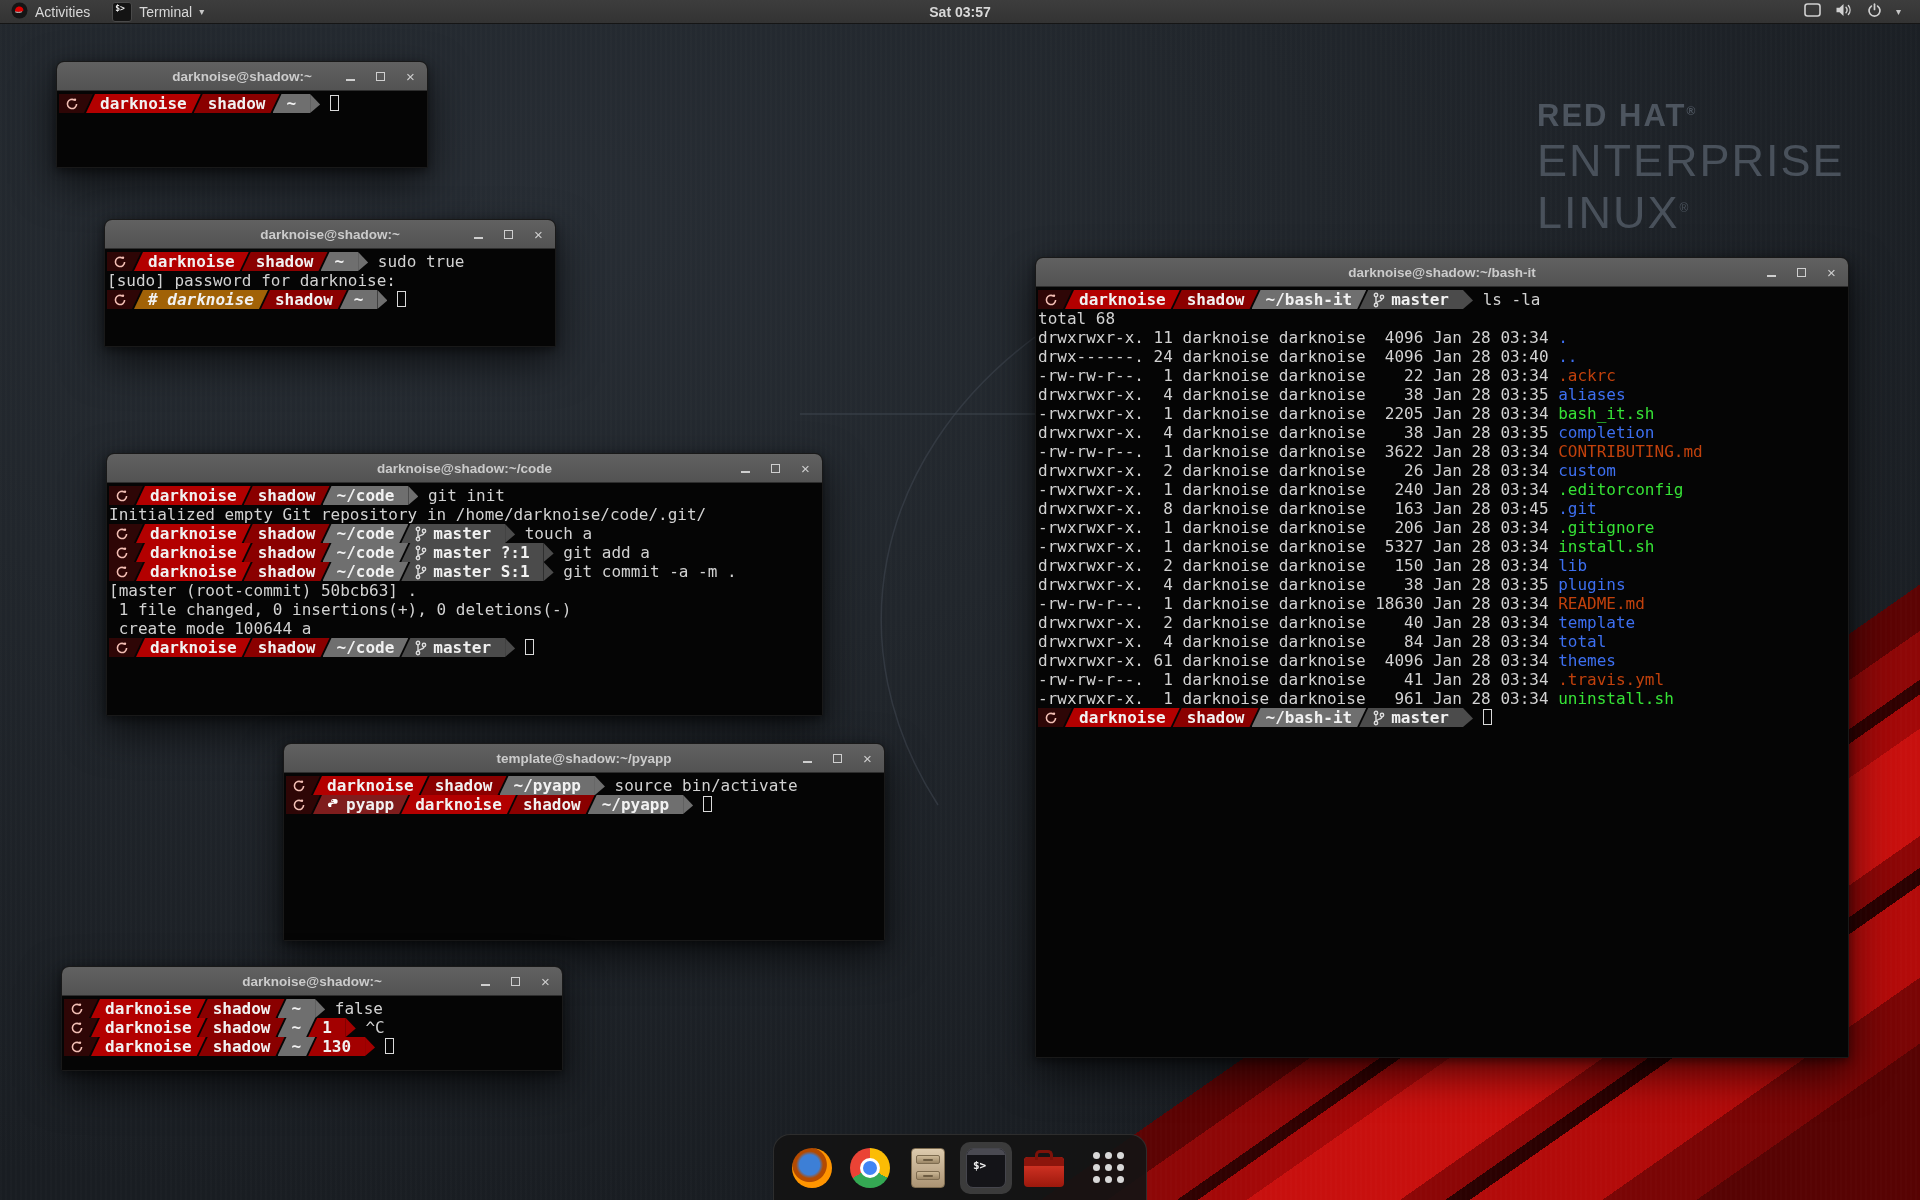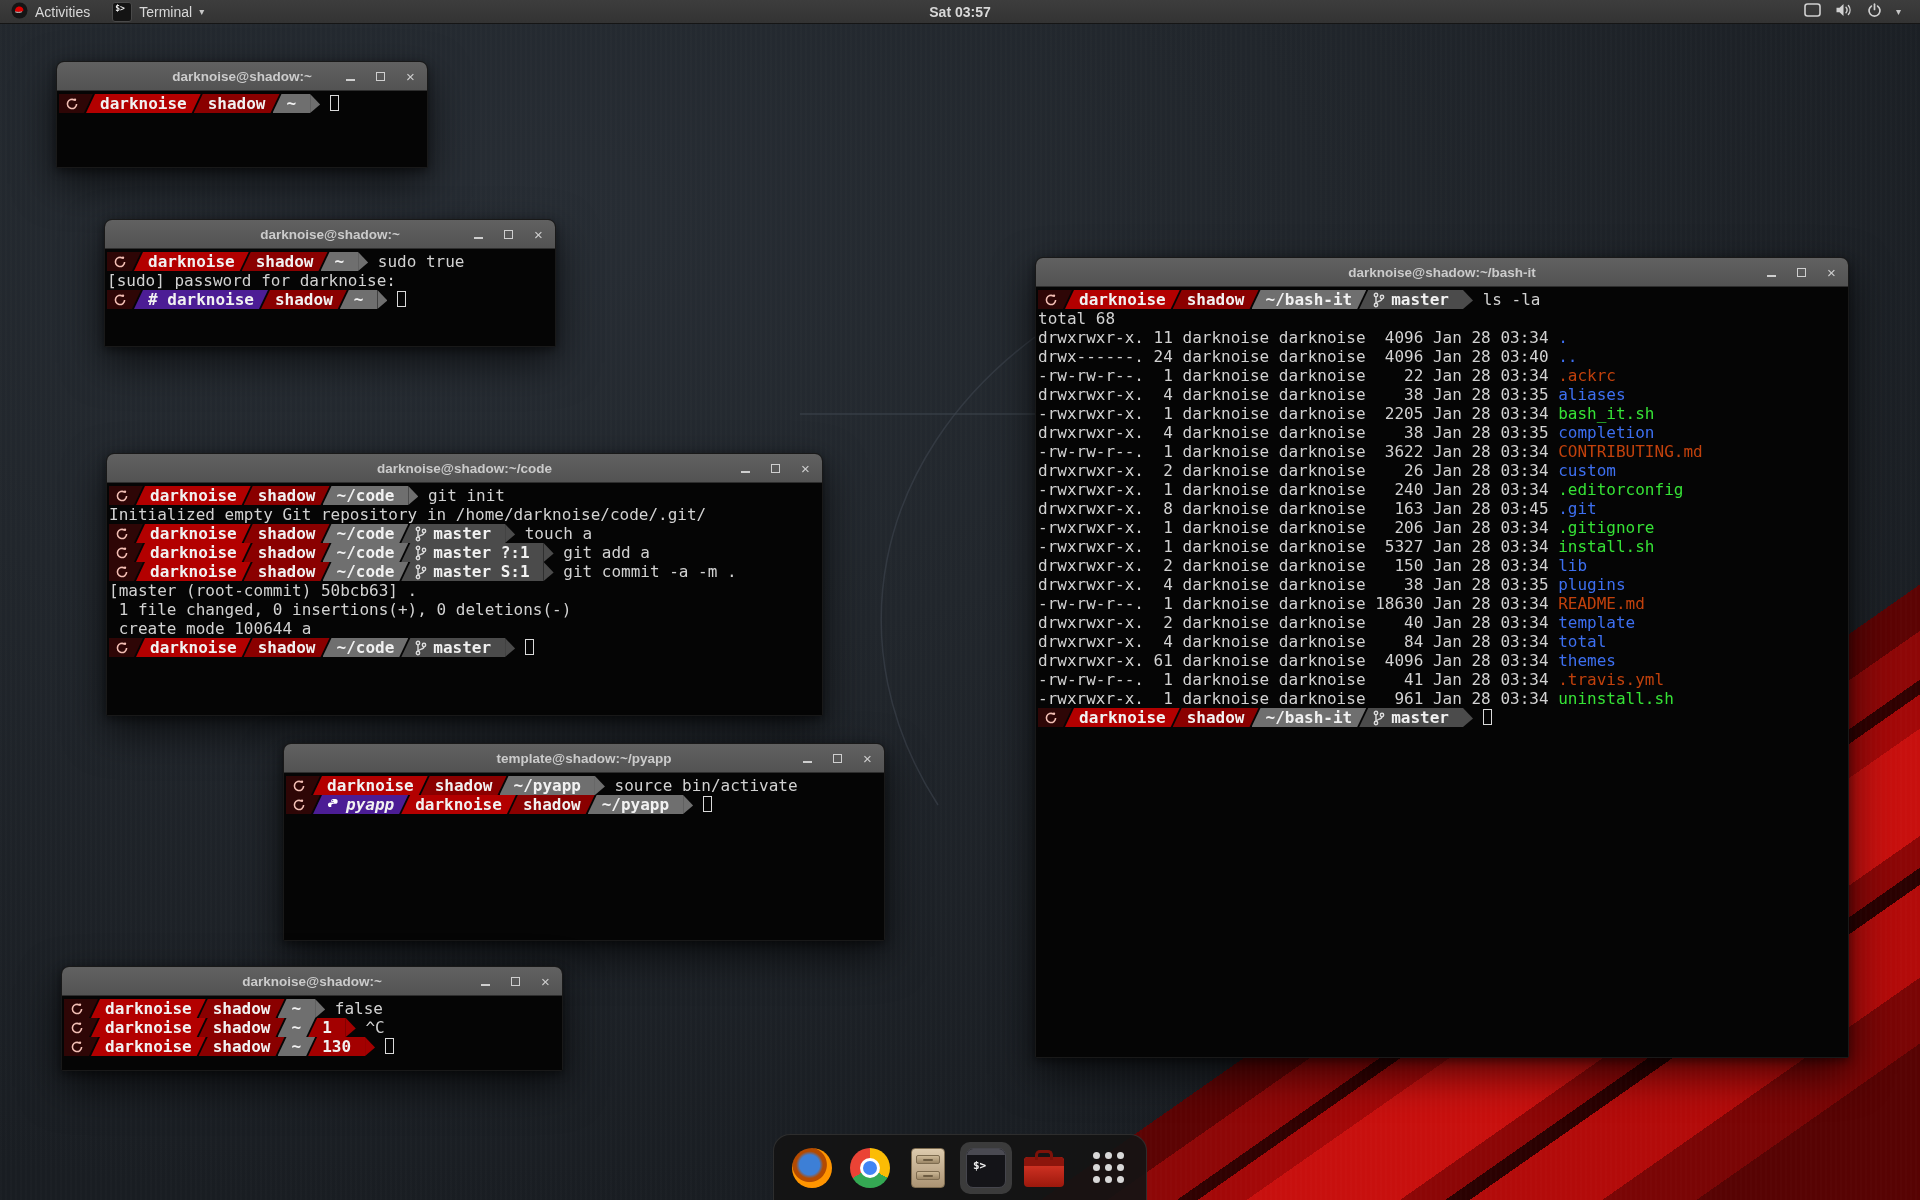--- a/index.html
+++ b/index.html
@@ -112,20 +112,25 @@
 <body>
 
 <div id="desktop">
 
   <div id="wallpaper"></div>
   <svg id="wall-art" width="1920" height="1200" viewBox="0 0 1920 1200">
     <path d="M 800 414 H 1035" stroke="#3d454e" stroke-width="1.5" fill="none" opacity="0.7"></path>
     <path d="M 1035 337 C 870 460, 838 650, 938 805" stroke="#3d454e" stroke-width="1.5" fill="none" opacity="0.6"></path>
   </svg>
 
+  <div id="rhel-logo">
+    <div class="rh-brand"><span>RED HAT</span><span class="reg">®</span></div>
+    <div class="rh-big">ENTERPRISE</div>
+    <div class="rh-big"><span>LINUX</span><span class="reg">®</span></div>
+  </div>
 
   <div id="windows">
       <div class="term-window" style="left: 56px; top: 61px; width: 372px; height: 107px; z-index: 11;">
         <div class="titlebar">
           <div class="title">darknoise@shadow:~</div>
           <div class="win-btns">
             <span class="wbtn">
               <span class="bar"></span>
             </span>
             <span class="wbtn">
@@ -156,21 +161,21 @@
         </div>
         <div class="term-body">
           <div class="tline"><span class="seg seg-chip" style="background: rgb(46, 6, 6);"><span class="segicon"><svg class="dwic" width="14" height="14" viewBox="0 0 14 14">
                   <path d="M11.6 7a4.6 4.6 0 11-2.1-3.9"></path>
                   <circle cx="10" cy="2.8" r="1.2"></circle>
                 </svg></span></span><span class="seg seg-user" style="background: rgb(179, 0, 0);">darknoise</span><span class="seg seg-host" style="background: rgb(138, 0, 0);">shadow</span><span class="seg seg-path seg-last" style="background: rgb(111, 111, 111);">~</span><span class="seg-arrow" style="background: rgb(111, 111, 111);"></span><span class="cmd"> sudo true</span></div>
           <div class="tline"><span class="plain">[sudo] password for darknoise:</span></div>
           <div class="tline"><span class="seg seg-chip" style="background: rgb(46, 6, 6);"><span class="segicon"><svg class="dwic" width="14" height="14" viewBox="0 0 14 14">
                   <path d="M11.6 7a4.6 4.6 0 11-2.1-3.9"></path>
                   <circle cx="10" cy="2.8" r="1.2"></circle>
-                </svg></span></span><span class="seg seg-user" style="background: #4c1d95;"># darknoise</span><span class="seg seg-host" style="background: rgb(138, 0, 0);">shadow</span><span class="seg seg-path seg-last" style="background: rgb(111, 111, 111);">~</span><span class="seg-arrow" style="background: rgb(111, 111, 111);"></span><span class="cursor"></span></div>
+                </svg></span></span><span class="seg seg-user" style="background: #a16207; font-style: italic;"># darknoise</span><span class="seg seg-host" style="background: rgb(138, 0, 0);">shadow</span><span class="seg seg-path seg-last" style="background: rgb(111, 111, 111);">~</span><span class="seg-arrow" style="background: rgb(111, 111, 111);"></span><span class="cursor"></span></div>
         </div>
       </div>
       <div class="term-window" style="left: 106px; top: 453px; width: 717px; height: 263px; z-index: 13;">
         <div class="titlebar">
           <div class="title">darknoise@shadow:~/code</div>
           <div class="win-btns">
             <span class="wbtn">
               <span class="bar"></span>
             </span>
             <span class="wbtn">
@@ -240,21 +245,21 @@
           </div>
         </div>
         <div class="term-body">
           <div class="tline"><span class="seg seg-chip" style="background: rgb(46, 6, 6);"><span class="segicon"><svg class="dwic" width="14" height="14" viewBox="0 0 14 14">
                   <path d="M11.6 7a4.6 4.6 0 11-2.1-3.9"></path>
                   <circle cx="10" cy="2.8" r="1.2"></circle>
                 </svg></span></span><span class="seg seg-user" style="background: rgb(179, 0, 0);">darknoise</span><span class="seg seg-host" style="background: rgb(138, 0, 0);">shadow</span><span class="seg seg-path seg-last" style="background: rgb(111, 111, 111);">~/pyapp</span><span class="seg-arrow" style="background: rgb(111, 111, 111);"></span><span class="cmd"> source bin/activate</span></div>
           <div class="tline"><span class="seg seg-chip" style="background: rgb(46, 6, 6);"><span class="segicon"><svg class="dwic" width="14" height="14" viewBox="0 0 14 14">
                   <path d="M11.6 7a4.6 4.6 0 11-2.1-3.9"></path>
                   <circle cx="10" cy="2.8" r="1.2"></circle>
-                </svg></span></span><span class="seg seg-venv" style="background: #4c1d95; font-style: italic;"><span class="segicon"><svg class="pyic" width="13" height="13" viewBox="0 0 14 14">
+                </svg></span></span><span class="seg seg-venv" style="background: #7f1d1d;"><span class="segicon"><svg class="pyic" width="13" height="13" viewBox="0 0 14 14">
                   <path d="M7 1C5.3 1 4.6 1.8 4.6 3v1.3h2.9v.5H3.4C2 4.8 1 5.8 1 7.3s1 2.5 2.4 2.5h1.2V8.3c0-1.2 1-2 2.2-2h2.4c1.2 0 2.2-.8 2.2-2V3c0-1.2-1-2-2.4-2H7zm-.9 1.1a.7.7 0 110 1.4.7.7 0 010-1.4z"></path>
                 </svg></span>pyapp</span><span class="seg seg-user" style="background: rgb(179, 0, 0);">darknoise</span><span class="seg seg-host" style="background: rgb(138, 0, 0);">shadow</span><span class="seg seg-path seg-last" style="background: rgb(111, 111, 111);">~/pyapp</span><span class="seg-arrow" style="background: rgb(111, 111, 111);"></span><span class="cursor"></span></div>
         </div>
       </div>
       <div class="term-window" style="left: 61px; top: 966px; width: 502px; height: 105px; z-index: 15;">
         <div class="titlebar">
           <div class="title">darknoise@shadow:~</div>
           <div class="win-btns">
             <span class="wbtn">
               <span class="bar"></span>

